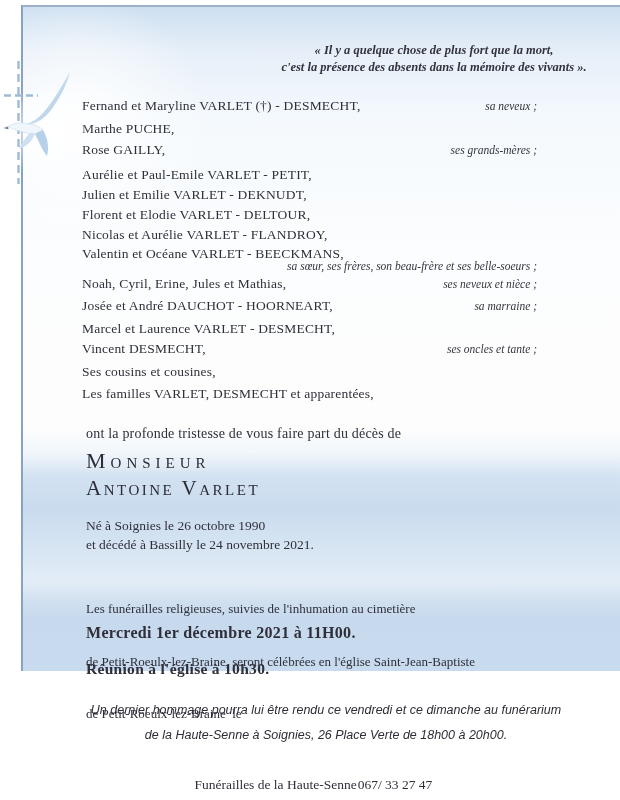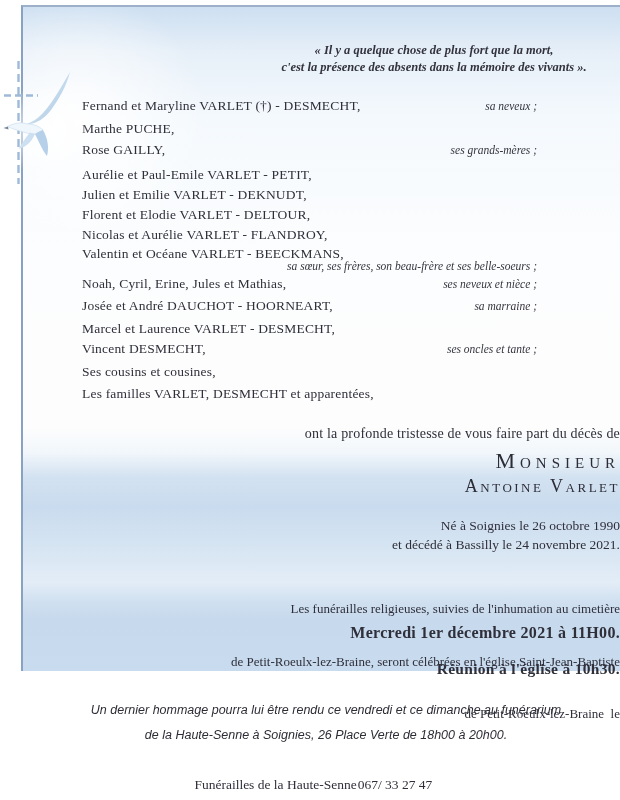--- a/index.html
+++ b/index.html
@@ -66,43 +66,43 @@
     letter-spacing:0.2px;
   }
   .nrow .right{
     position:absolute;right:0;top:2px;
     white-space:nowrap;
     font-style:italic;
     font-size:11.5px;
     color:#35353f;
   }
   .centered{
-    position:absolute;left:8px;right:0;
-    text-align:right;
+    position:absolute;left:16px;right:0;
+    text-align:left;
     white-space:pre-wrap;
     padding-left:47px;
   }
   .page-centered{
     position:absolute;left:0;right:0;
     text-align:center;
     white-space:pre-wrap;
   }
   .intro{top:419px;font-size:14px;letter-spacing:0.2px;}
   .deceased-title{
     top:441px;
     font-variant:small-caps;
     font-size:22px;
     letter-spacing:5px;
     color:#2c2c36;
     font-weight:500;
   }
   .deceased-name{
     top:469px;
     font-variant:small-caps;
-    font-size:18px;
+    font-size:21px;
     letter-spacing:2.5px;
     color:#2c2c36;
     font-weight:500;
   }
   .birth{top:511px;font-size:13.5px;}
   .death{top:530px;font-size:13.5px;}
   .funeral{top:558px;font-size:13px;line-height:17.5px;}
   .ceremony{top:617px;font-size:16px;font-weight:bold;letter-spacing:0.3px;}
   .gathering{top:653px;font-size:15.5px;font-weight:bold;letter-spacing:0.3px;}
   .tribute{

